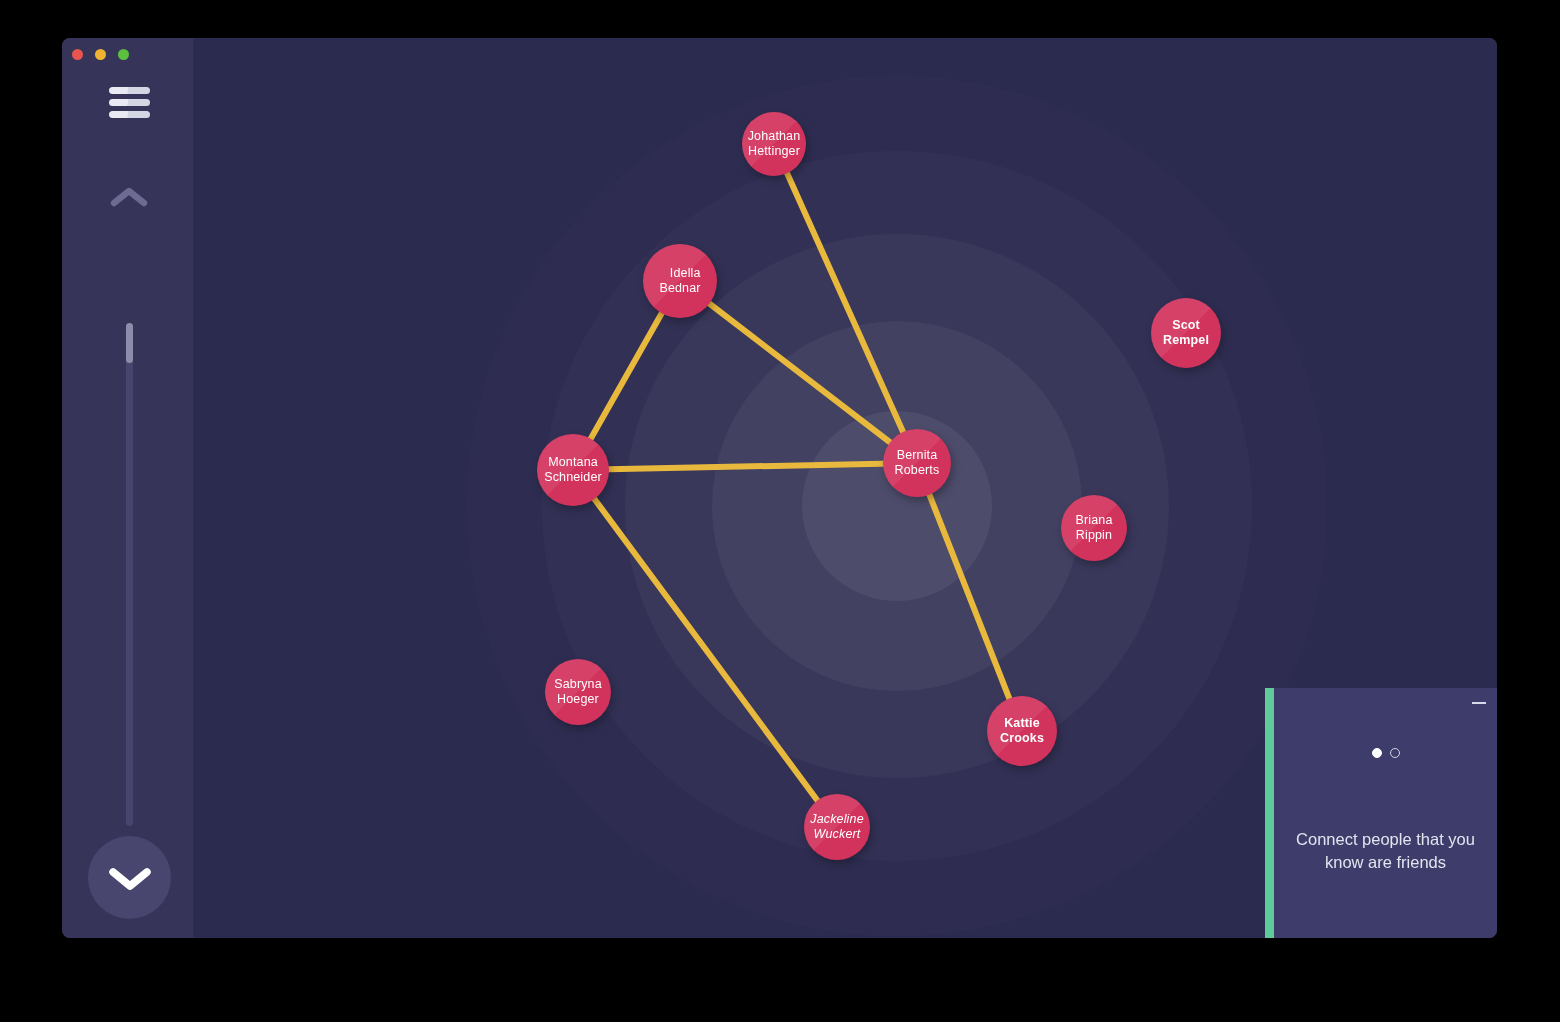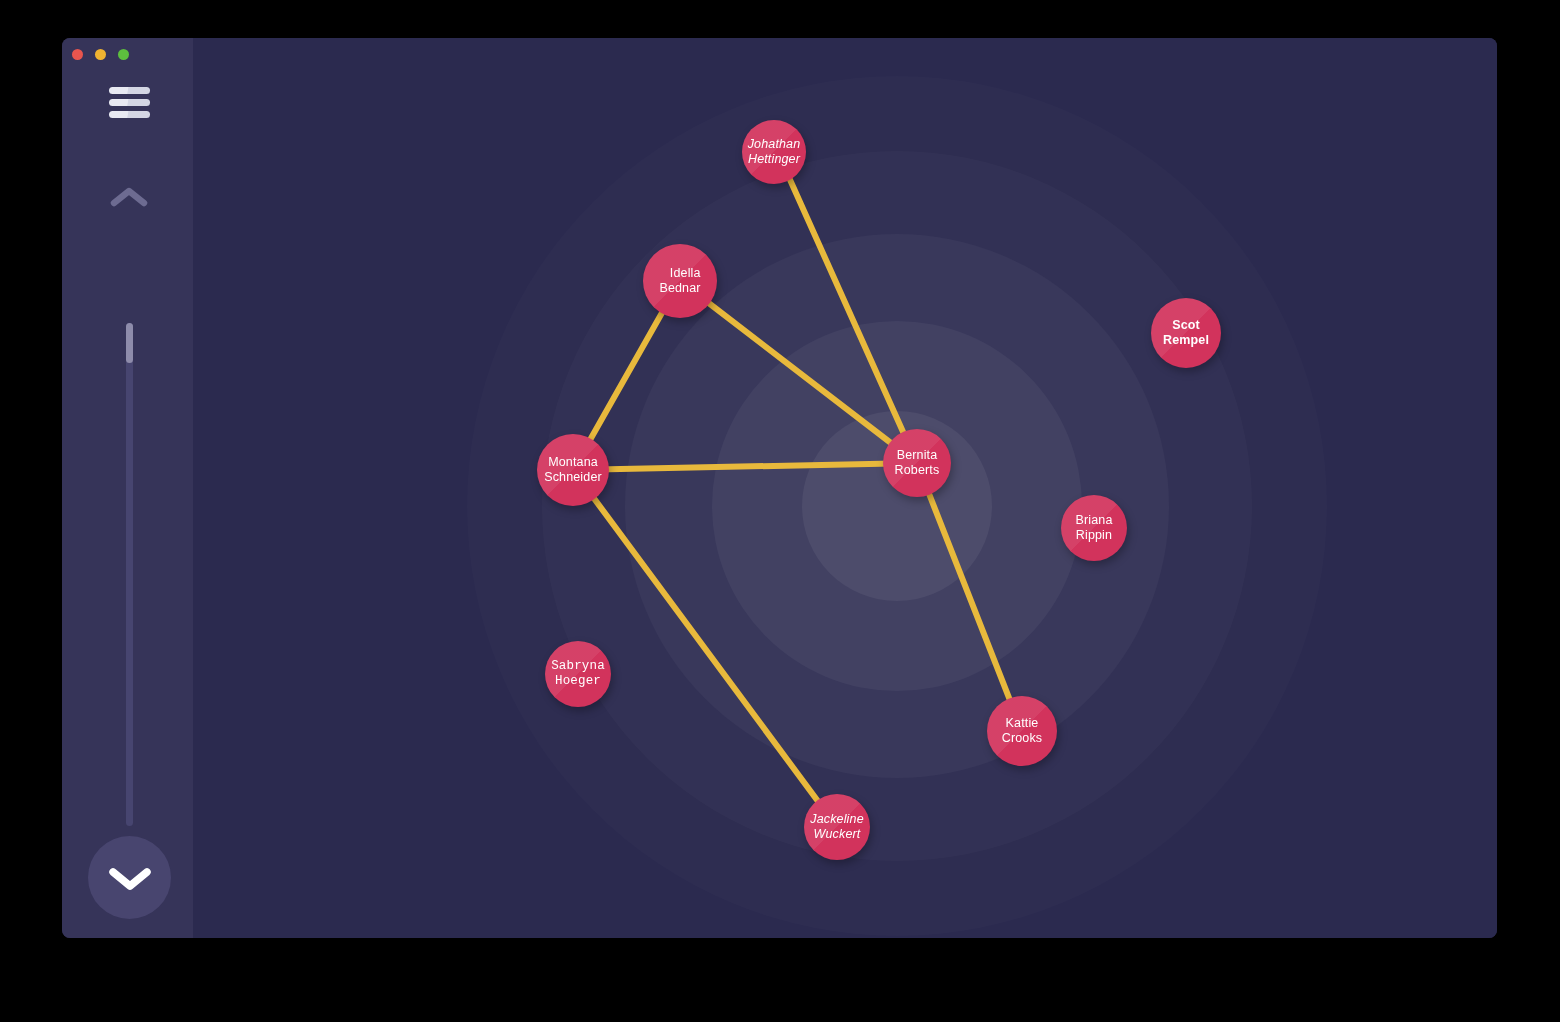--- a/index.html
+++ b/index.html
@@ -206,44 +206,57 @@
       </svg>
     <svg id="edges" viewBox="0 0 1304 900" xmlns="http://www.w3.org/2000/svg">
         <line x1="581" y1="106" x2="724" y2="425" stroke="#e8b93c" stroke-width="6" stroke-linecap="round"></line>
         <line x1="487" y1="243" x2="380" y2="432" stroke="#e8b93c" stroke-width="6" stroke-linecap="round"></line>
         <line x1="487" y1="243" x2="724" y2="425" stroke="#e8b93c" stroke-width="6" stroke-linecap="round"></line>
         <line x1="380" y1="432" x2="724" y2="425" stroke="#e8b93c" stroke-width="6" stroke-linecap="round"></line>
         <line x1="380" y1="432" x2="644" y2="789" stroke="#e8b93c" stroke-width="6" stroke-linecap="round"></line>
         <line x1="724" y1="425" x2="829" y2="693" stroke="#e8b93c" stroke-width="6" stroke-linecap="round"></line>
       </svg>
     <div id="nodes-layer">
-        <div class="node" style="left: 549px; top: 82px; width: 64px; height: 64px; font-style: italic;">
+        <div class="node" style="left: 549px; top: 74px; width: 64px; height: 64px;">
           <span class="node-label">Johathan<br>Hettinger</span>
         </div>
         <div class="node" style="left: 450px; top: 206px; width: 74px; height: 74px; text-align: right;">
           <span class="node-label">Idella<br>Bednar</span>
         </div>
         <div class="node" style="left: 958px; top: 260px; width: 70px; height: 70px; font-weight: bold;">
           <span class="node-label">Scot<br>Rempel</span>
         </div>
         <div class="node" style="left: 344px; top: 396px; width: 72px; height: 72px;">
           <span class="node-label">Montana<br>Schneider</span>
         </div>
         <div class="node" style="left: 690px; top: 391px; width: 68px; height: 68px;">
           <span class="node-label">Bernita<br>Roberts</span>
         </div>
         <div class="node" style="left: 868px; top: 457px; width: 66px; height: 66px;">
           <span class="node-label">Briana<br>Rippin</span>
         </div>
-        <div class="node" style="left: 352px; top: 603px; width: 66px; height: 66px; font-family: Liberation Mono, monospace;">
+        <div class="node" style="left: 352px; top: 621px; width: 66px; height: 66px;">
           <span class="node-label">Sabryna<br>Hoeger</span>
         </div>
-        <div class="node" style="left: 794px; top: 658px; width: 70px; height: 70px;">
+        <div class="node" style="left: 794px; top: 658px; width: 70px; height: 70px; font-weight: bold;">
           <span class="node-label">Kattie<br>Crooks</span>
         </div>
         <div class="node" style="left: 611px; top: 756px; width: 66px; height: 66px; font-style: italic;">
           <span class="node-label">Jackeline<br>Wuckert</span>
         </div>
       </div>
   </div>
 
+  <div id="hint-panel">
+    <div id="hint-accent" style="background: rgb(95, 203, 155);"></div>
+    <div id="hint-body">
+      <div id="hint-minimize">
+        <i></i>
+      </div>
+      <div id="hint-dots">
+          <span class="hint-dot active"></span>
+          <span class="hint-dot inactive"></span>
+        </div>
+      <div id="hint-text">Connect people that you know are friends</div>
+    </div>
+  </div>
 
 </div>
 
 </body></html>

